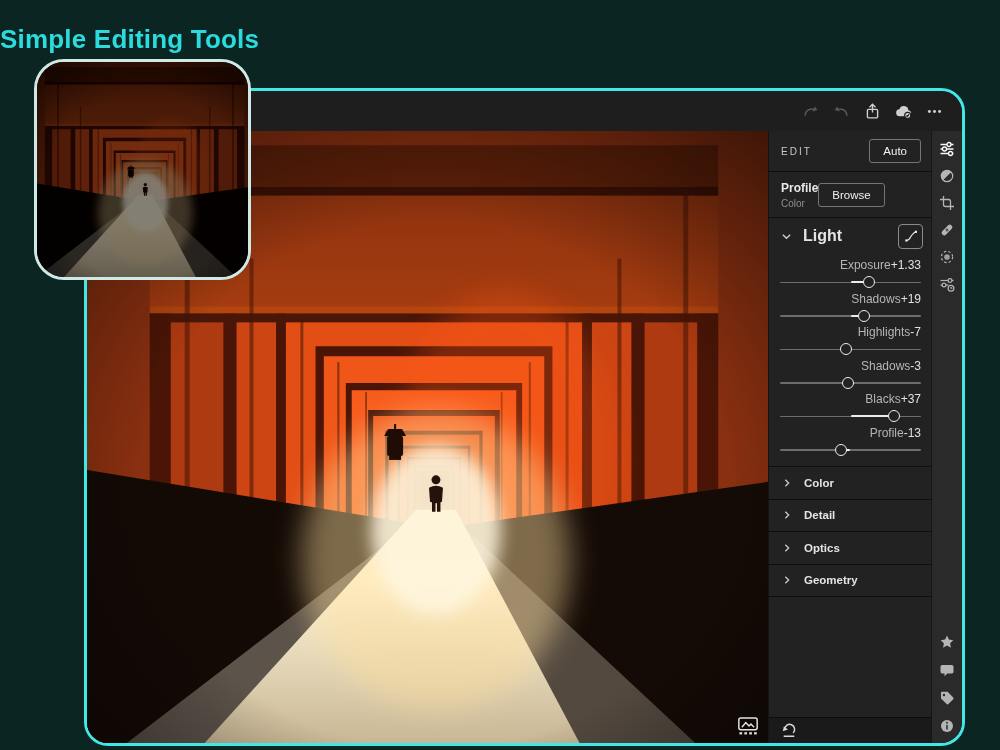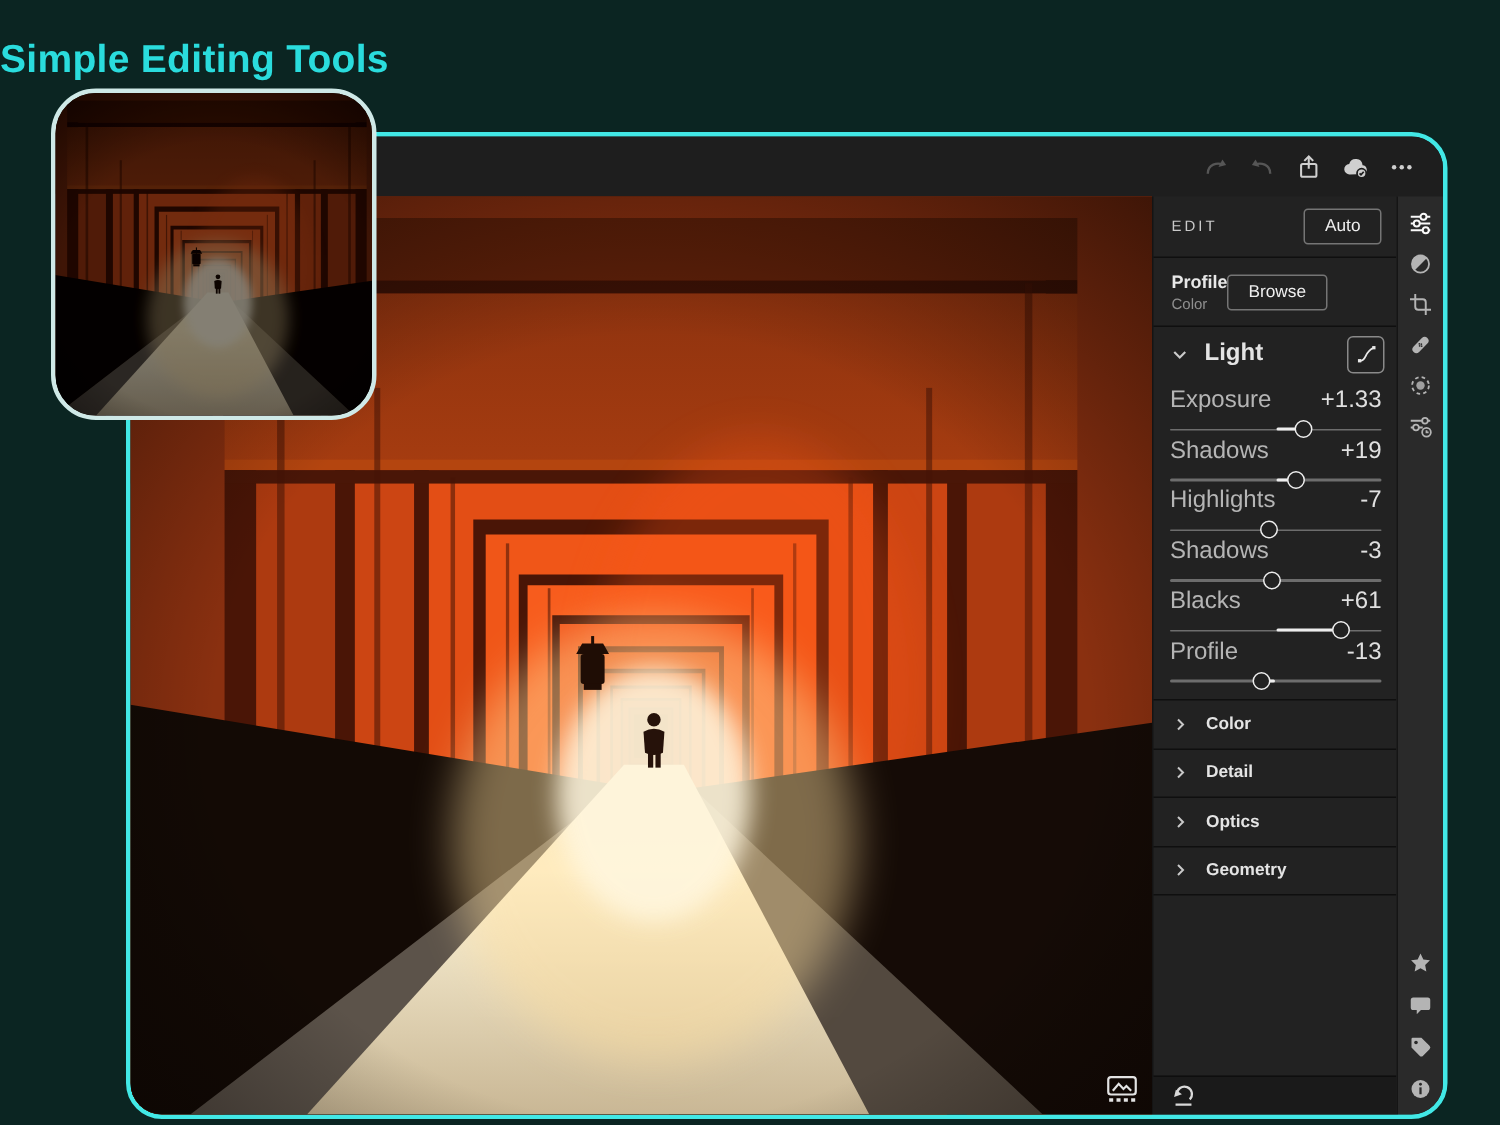--- a/index.html
+++ b/index.html
@@ -41,21 +41,21 @@
 
   .light-section { padding-bottom:9px; }
   .light-header { height:36px; display:flex; align-items:center; padding:0 8px 0 12px; }
   .chev { color:#c9c9c9; display:flex; }
   .sec-title { font-size:16px; font-weight:bold; color:#e4e4e4; margin-left:11px; }
   .curve-btn { margin-left:auto; width:25px; height:25px; border:1px solid #8a8a8a; border-radius:4px;
     background:transparent; display:flex; align-items:center; justify-content:center; color:#e8e8e8; cursor:pointer; }
 
   .sliders { padding:2px 10px 0 11px; }
   .slider-block { height:33.5px; }
-  .s-top { display:flex; justify-content:space-between; font-size:16px; padding-top:2px;gap:20px; }
+  .s-top { display:flex; justify-content:flex-end; font-size:12px; padding-top:2px; }
   .s-label { color:#b5b5b5; }
   .s-value { color:#e0e0e0; }
   .s-track { position:relative; height:13px; margin-top:4px; }
   .s-base { position:absolute; left:0; right:0; top:5.5px; height:1.5px; background:#6d6d6d; border-radius:1px; }
   .s-active { position:absolute; top:5.2px; height:2px; background:#ededed; border-radius:1px; }
   .s-knob { position:absolute; top:0; width:12px; height:12px; border:1.6px solid #ededed; border-radius:50%;
     background:#222222; }
 
   .collapsed-row { height:32.5px; display:flex; align-items:center; padding-left:13px; border-bottom:1px solid #0f0f0f; cursor:pointer; }
   .collapsed-row .sec-title { margin-left:12px; font-size:11.5px; }
@@ -309,21 +309,21 @@
     <div class="s-track">
       <div class="s-base"></div>
       <div class="s-active" style="left: 48.5%; width: 1.5%;"></div>
       <div class="s-knob" style="left: calc(48.5% - 6px);"></div>
     </div>
   </div>
 
   <div class="slider-block">
     <div class="s-top">
       <span class="s-label">Blacks</span>
-      <span class="s-value">+61</span>
+      <span class="s-value">+37</span>
     </div>
     <div class="s-track">
       <div class="s-base"></div>
       <div class="s-active" style="left: 50%; width: 30.5%;"></div>
       <div class="s-knob" style="left: calc(80.5% - 6px);"></div>
     </div>
   </div>
 
   <div class="slider-block">
     <div class="s-top">

